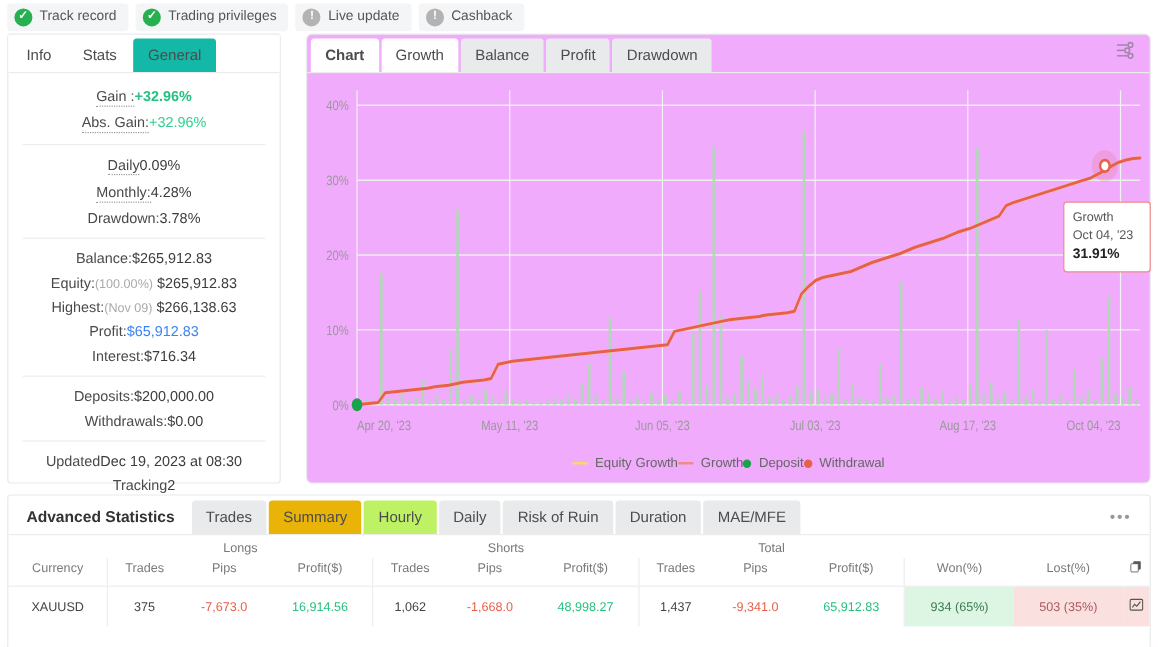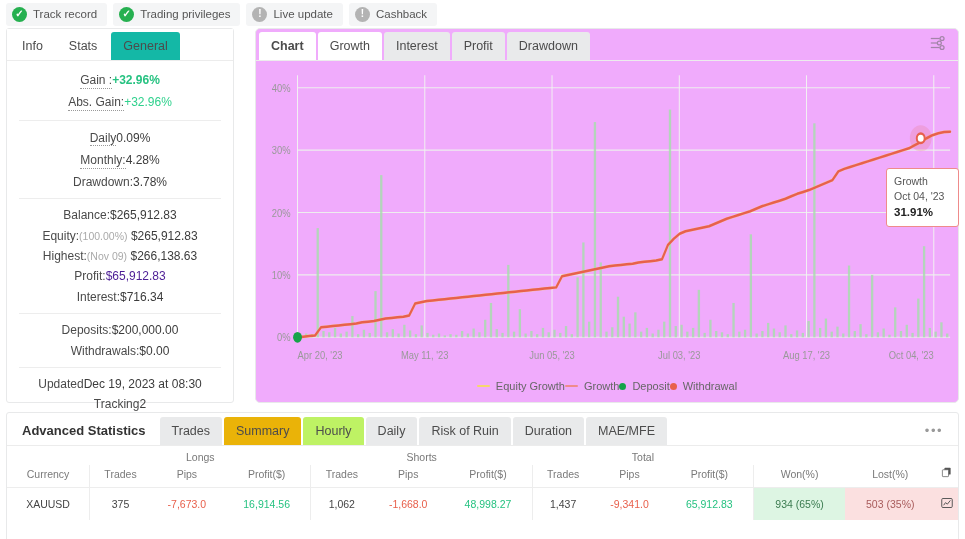--- a/index.html
+++ b/index.html
@@ -75,21 +75,21 @@
   #statlist { padding: 9px 12px 6px 12px; font-size: 12px; }
   .srow {
     display: flex; justify-content: center; align-items: baseline;
     padding: 3.2px 0;
   }
   .slabel { color: #4a4a4a; }
   .slabel.dotted { border-bottom: 1px dotted #999; line-height: 1.15; }
   .sval { color: #3c3c3c; text-align: right; }
   .sval.green { color: #26c281; font-weight: bold; }
   .sval.green-lt { color: #2fd18d; }
-  .sval.profit { color: #4c1d95; }
+  .sval.profit { color: #3b82f6; }
   .muted { color: #aaa; font-size: 10.5px; }
   .divider { height: 1px; background: #ededed; margin: 6px 0; }
 
   
   #chartpanel {
     flex: 1;
     border: 1px solid #e8e9ea;
     border-radius: 5px;
     background: #f0abfc;
     display: flex; flex-direction: column;
@@ -257,21 +257,21 @@
           <span class="slabel">Tracking</span>
           <span><span class="sval ">2</span></span>
         </div>
       </div>
   </div>
 
   <div id="chartpanel">
     <div id="charttabs">
       <div class="tab" style="background: rgb(255, 255, 255); font-weight: bold;">Chart</div>
         <div class="tab" style="background: rgb(255, 255, 255);">Growth</div>
-        <div class="tab" style="background: rgb(233, 234, 235);">Interest</div>
+        <div class="tab" style="background: rgb(233, 234, 235);">Balance</div>
         <div class="tab" style="background: rgb(233, 234, 235);">Profit</div>
         <div class="tab" style="background: rgb(233, 234, 235);">Drawdown</div>
         <div id="gearbtn">
         <svg width="18" height="18" viewBox="0 0 20 20" fill="none" stroke="#666" stroke-width="1.4">
           <line x1="2" y1="5" x2="12" y2="5"></line>
             <circle cx="14.5" cy="5" r="2.2"></circle>
           <line x1="2" y1="10" x2="9" y2="10"></line>
             <circle cx="11.5" cy="10" r="2.2"></circle>
           <line x1="2" y1="15" x2="12" y2="15"></line>
             <circle cx="14.5" cy="15" r="2.2"></circle>

